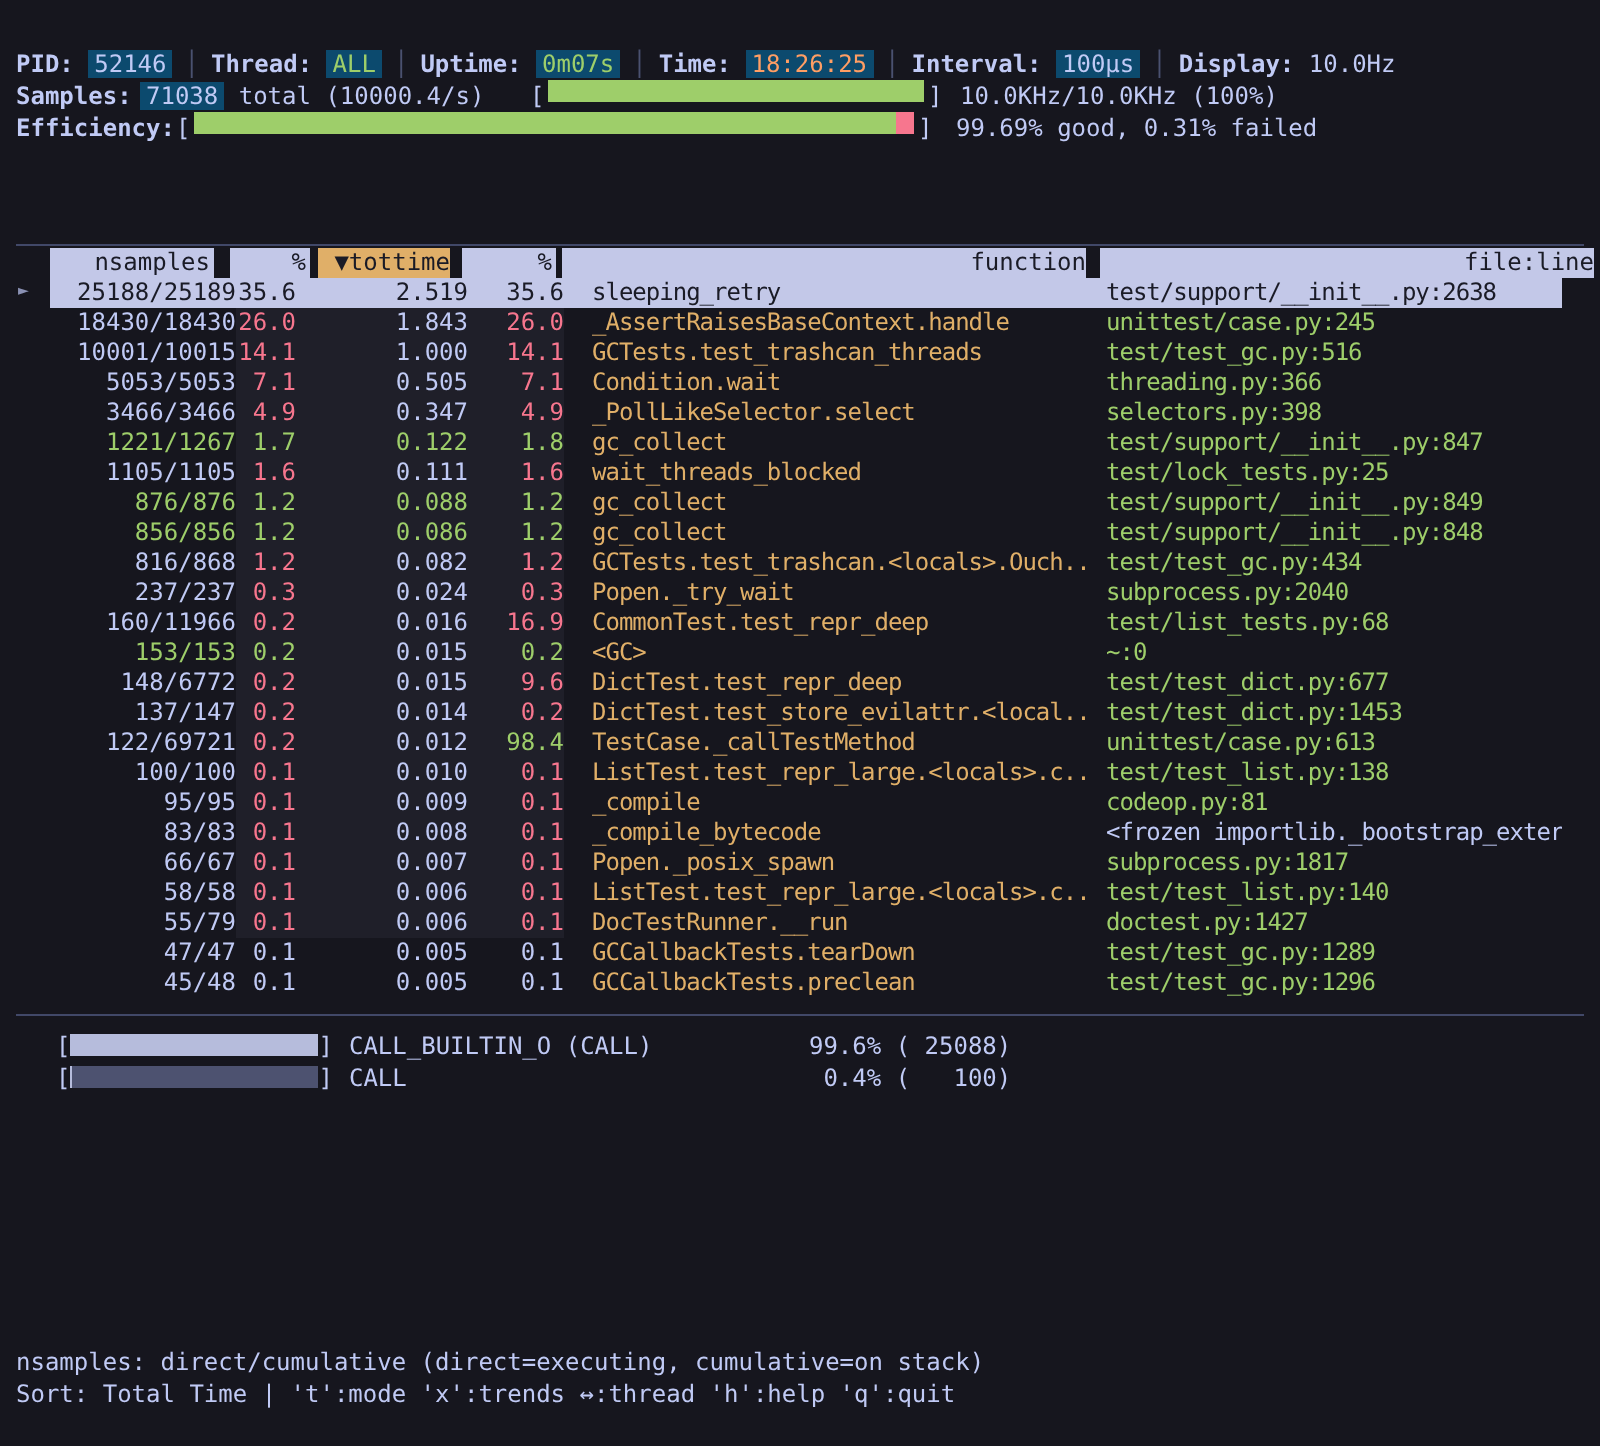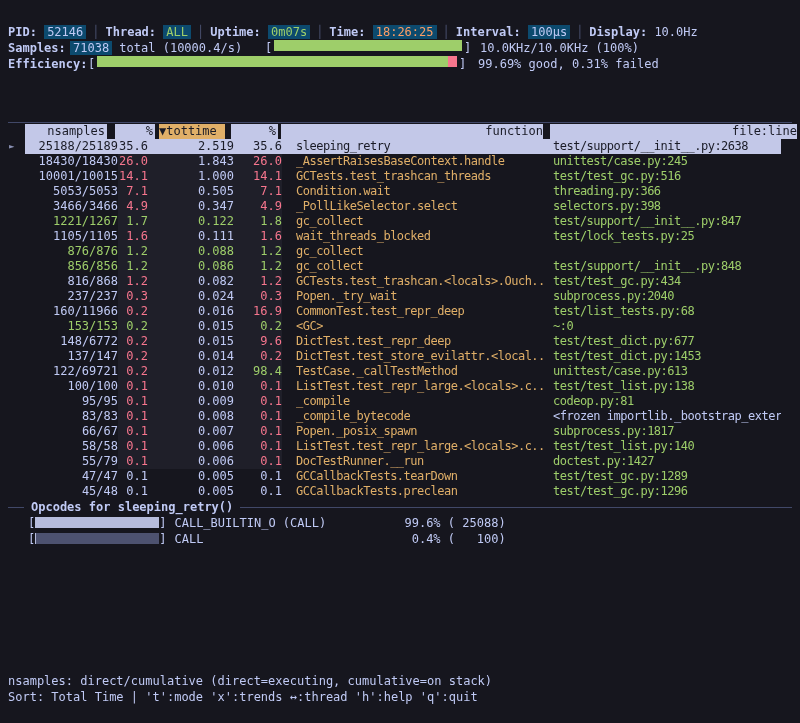--- a/index.html
+++ b/index.html
@@ -13,21 +13,21 @@
   .header{position:absolute;top:8px;left:8px;right:8px;}
   .line{position:relative;height:16px;line-height:16px;white-space:pre;overflow:hidden;}
   .abs{position:absolute;top:0;}
   .br{color:#c0caf5;}
   .bar{display:inline-block;height:11px;background:#2a2e44;vertical-align:-1px;font-size:0;white-space:nowrap;}
   .bar i{display:inline-block;height:11px;}
   .hrule{position:absolute;left:8px;right:8px;height:1px;background:#414868;}
   #table{position:absolute;left:25px;top:124px;width:756px;}
   #thead{height:15px;line-height:15px;white-space:nowrap;font-size:0;}
   .hcell{display:inline-block;font-size:12px;height:15px;line-height:15px;background:#c3c8e8;color:#1a1b26;overflow:hidden;vertical-align:top;}
-  .hcell.sortkey{background:#e0af68;text-align:left;}
+  .hcell.sortkey{background:#e0af68;text-align:right;}
   .hcell.r{text-align:right;padding-right:2px;}
   .hcell.l{text-align:right;padding-left:5px;}
   .trow{display:grid;grid-template-columns:93px 30px 88px 46px 265px 234px;height:15px;line-height:15px;}
   .trow.sel{background:#c3c8e8;}
   .trow.sel span{color:#1a1b26 !important;}
   .cell{overflow:hidden;white-space:pre;}
   .cell.r{text-align:right;}
   .cell.t{padding-right:2px;}
   .cell.fn{padding-left:14px;letter-spacing:-0.5px;}
   .cell.fl{padding-left:6px;letter-spacing:-0.5px;}
@@ -150,20 +150,21 @@
           <span class="cell r c-red heat">1.6</span>
           <span class="cell fn c-yellow">wait_threads_blocked</span>
           <span class="cell fl c-green">test/lock_tests.py:25</span>
         </div>
         <div class="trow">
           <span class="cell r c-green">876/876</span>
           <span class="cell r c-green heat">1.2</span>
           <span class="cell r t c-green heat">0.088</span>
           <span class="cell r c-green heat">1.2</span>
           <span class="cell fn c-yellow">gc_collect</span>
+          <span class="cell fl c-green">test/support/__init__.py:849</span>
         </div>
         <div class="trow">
           <span class="cell r c-green">856/856</span>
           <span class="cell r c-green heat">1.2</span>
           <span class="cell r t c-green heat">0.086</span>
           <span class="cell r c-green heat">1.2</span>
           <span class="cell fn c-yellow">gc_collect</span>
           <span class="cell fl c-green">test/support/__init__.py:848</span>
         </div>
         <div class="trow">
@@ -287,21 +288,20 @@
           <span class="cell fl c-green">test/test_gc.py:1296</span>
         </div>
       </div>
   </div>
 
   <span id="row-pointer">►</span>
 
   <div id="opcodes">
     <div class="optitle">
       <span class="dash left"></span>
-      <span class="txt">Opcodes for sleeping_retry()</span>
       <span class="dash right"></span>
     </div>
     <div id="opcode-rows">
         <div class="oprow"><span class="br">[</span><span class="opbar"><i style="width: 99.6%;"></i></span><span class="br">]</span><span class="opname c-fg">CALL_BUILTIN_O (CALL)</span><span class="oppct c-fg">99.6% ( 25088)</span></div>
         <div class="oprow"><span class="br">[</span><span class="opbar"><i style="width: 0.4%;"></i></span><span class="br">]</span><span class="opname c-fg">CALL</span><span class="oppct c-fg"> 0.4% (   100)</span></div>
       </div>
   </div>
 
   <div class="footer">
     <div class="line">nsamples: direct/cumulative (direct=executing, cumulative=on stack)</div>

